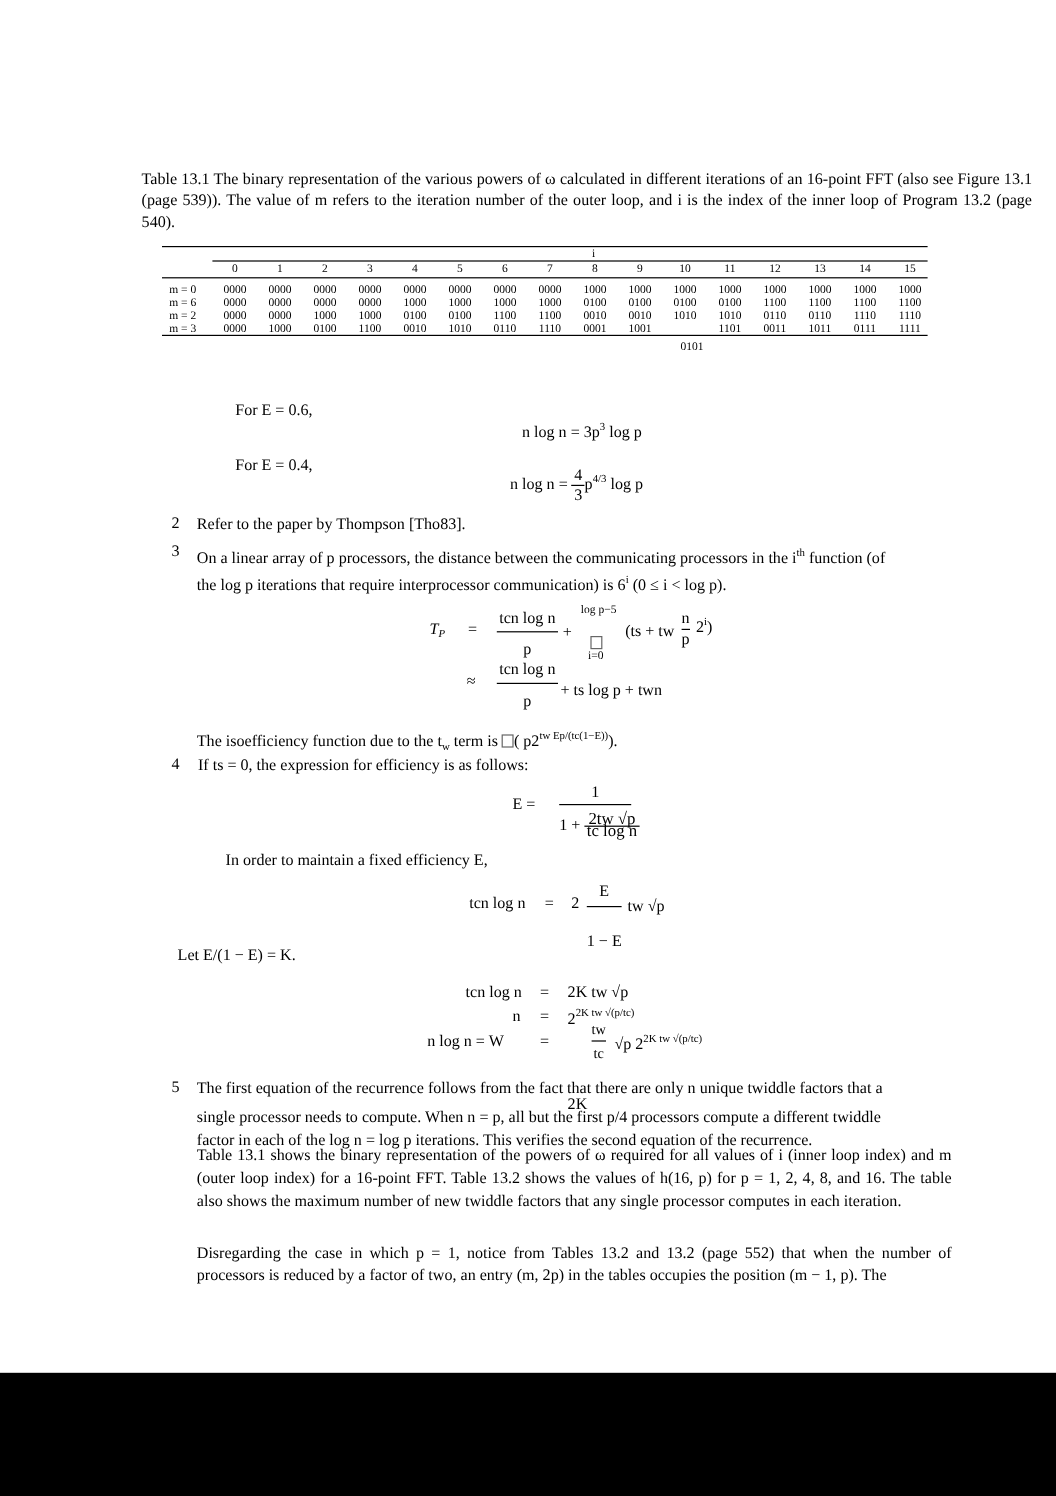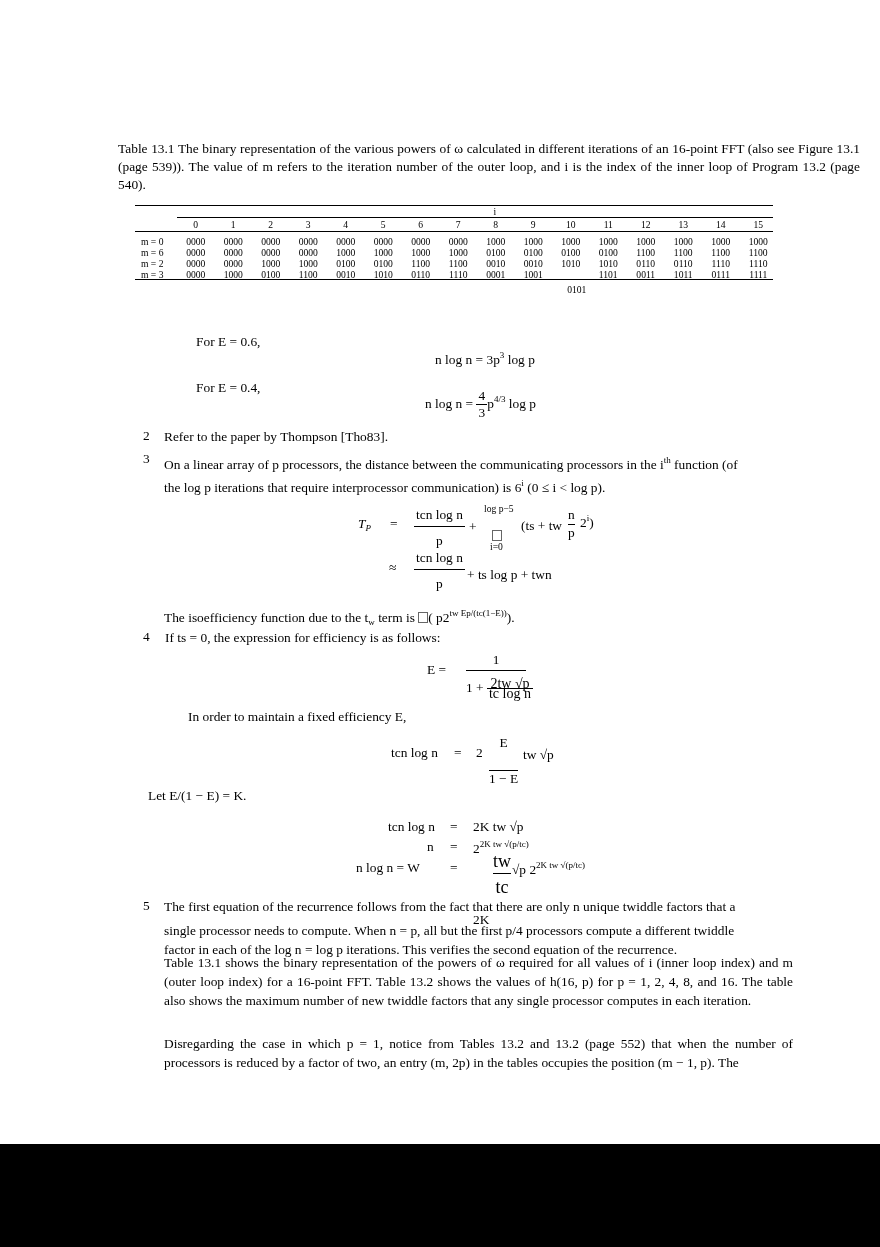--- a/index.html
+++ b/index.html
@@ -202,38 +202,38 @@
   </div>
 </div>
 
 <div class="abs body-text" style="left:164px; top:708px;margin-left:24px;">In order to maintain a fixed efficiency E,</div>
 
 <div class="eq" style="left:391px; top:745px;">tcn log n</div>
 <div class="eq" style="left:454px; top:745px;">=</div>
 <div class="eq" style="left:476px; top:745px;">2</div>
 <div class="eq" style="left:489px; top:735px; text-align:center;">
   <div>E</div>
-  <div style="border-top:1px solid #000; margin-top:19px; padding-top:0;">1 − E</div>
+  <div style="border-top:1px solid #000; margin-top:4px; padding-top:20px;">1 − E</div>
 </div>
 <div class="eq" style="left:523px; top:747px;">tw √p</div>
 
 <div class="abs body-text" style="left:148px; top:787px;">Let E/(1 − E) = K.</div>
 
 <div class="eq" style="left:388px; top:819px;">tcn log n</div>
 <div class="eq" style="left:450px; top:819px;">=</div>
 <div class="eq" style="left:473px; top:819px;">2K tw √p</div>
 
 <div class="eq" style="left:427px; top:839px;">n</div>
 <div class="eq" style="left:450px; top:839px;">=</div>
 <div class="eq" style="left:473px; top:839px;"><span>2</span><span class="sup">2K tw √(p/tc)</span></div>
 
 <div class="eq" style="left:356px; top:860px;">n log n  =  W</div>
 <div class="eq" style="left:450px; top:860px;">=</div>
 <div class="eq" style="left:473px; top:912px;">2K</div>
-<div class="eq" style="left:493px; top:851px; text-align:center; font-size:18px;">
+<div class="eq" style="left:493px; top:851px; text-align:center; font-size:12px;">
   <div>tw</div>
   <div style="border-top:1px solid #000; margin-top:1px; padding-top:3px;">tc</div>
 </div>
 <div class="eq" style="left:512px; top:860px;"><span>√p 2</span><span class="sup">2K tw √(p/tc)</span></div>
 
 <div class="num" style="left:143px; top:898px;">5</div>
 <div class="abs body-text" style="left:164px; top:898px; width:640px;">The first equation of the recurrence follows from the fact that there are only n unique twiddle factors that a</div>
 <div class="abs body-text" style="left:164px; top:922px; width:640px;">single processor needs to compute.  When n = p, all but the first p/4 processors compute a different twiddle</div>
 <div class="abs body-text" style="left:164px; top:941px; width:640px;">factor in each of the log n = log p iterations. This verifies the second equation of the recurrence.</div>
 

